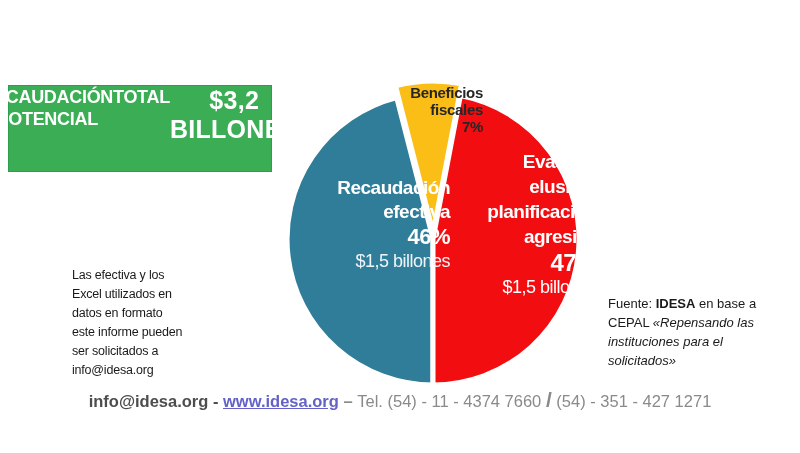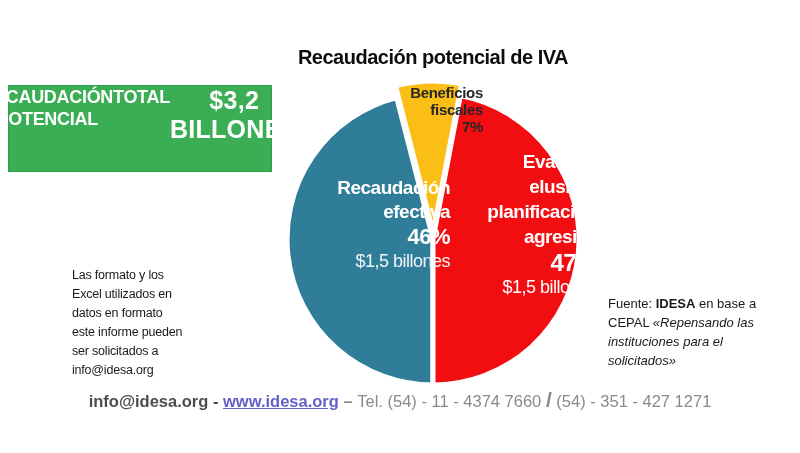--- a/index.html
+++ b/index.html
@@ -63,21 +63,20 @@
   .footer .sep1  { color:#4d4d4d; font-weight:bold; }
   .footer .site  { font-weight:bold; text-decoration:underline; }
   .footer .dash  { font-weight:bold; }
   .footer .slash { font-weight:bold; font-size:21px; }
 </style>
 </head>
 <body>
 
 <div class="page">
 
-  <div class="chart-title">Recaudación potencial de IVA</div>
 
   <div class="total-box" style="background-color: rgb(59, 174, 85);">
     <div class="tb-line">RECAUDACIÓN POTENCIAL</div>
     <div class="tb-line">TOTAL</div>
     <div class="tb-amount">$3,2 BILLONES</div>
   </div>
 
   <svg class="pie-svg" width="800" height="453" viewBox="0 0 800 453">
     <path d="M 433 239 L 433 385 A 146 146 0 0 1 396.7 97.6 Z" stroke="#ffffff" stroke-width="5" stroke-linejoin="round" fill="#2f7d99"></path>
     <path d="M 433 239 L 460.4 95.6 A 146 146 0 0 1 433 385 Z" stroke="#ffffff" stroke-width="5" stroke-linejoin="round" fill="#f20d10"></path>
@@ -100,21 +99,21 @@
   <div class="pie-label lbl-red">
     <div>Evasión,</div>
     <div>elusión,</div>
     <div>planificación</div>
     <div>agresiva</div>
     <div class="pct">47%</div>
     <div class="amt">$1,5 billones</div>
   </div>
 
   <div class="note-left">
-    <div>Las formato y los</div>
+    <div>Las efectiva y los</div>
     <div>Excel utilizados en</div>
     <div>datos en formato</div>
     <div>este informe pueden</div>
     <div>ser solicitados a</div>
     <div>info@idesa.org</div>
   </div>
 
   <div class="source-note">
     <span>Fuente: </span><span class="org">IDESA</span><span> en base a</span><br>
     <span>CEPAL </span><span class="quote">«Repensando las</span><br>

